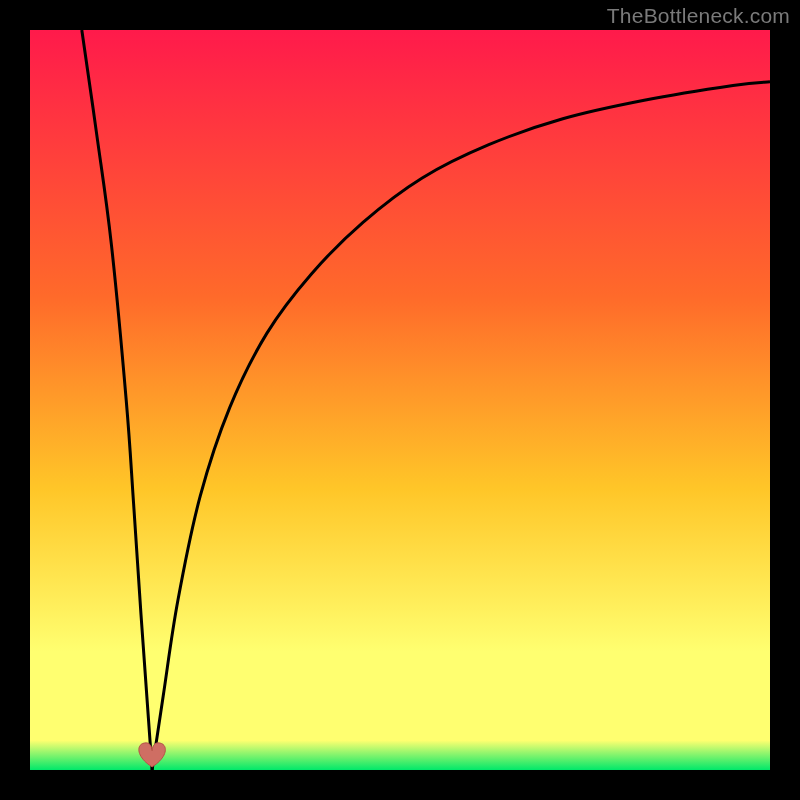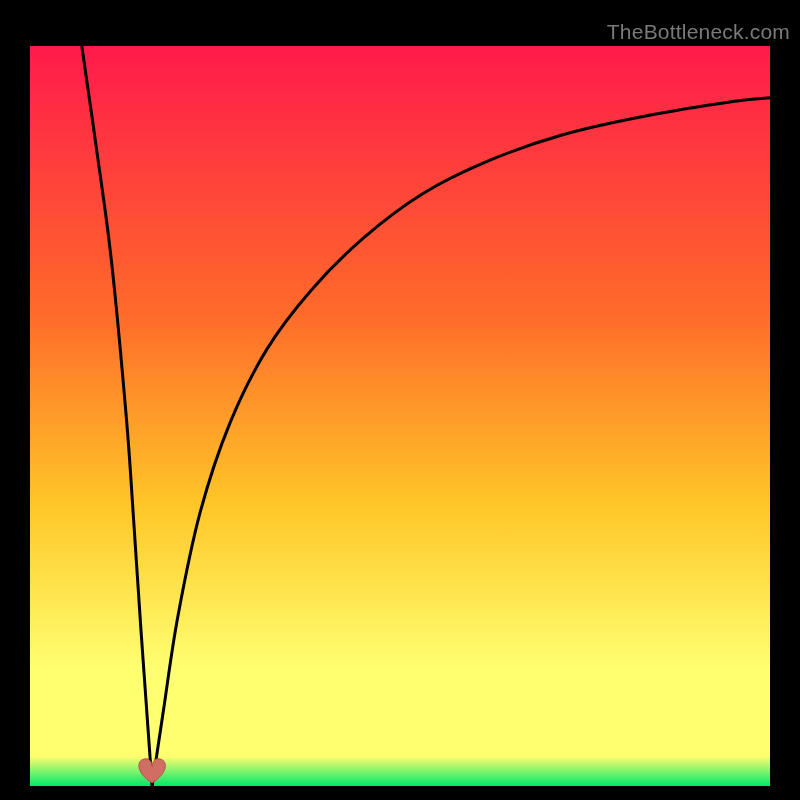--- a/index.html
+++ b/index.html
@@ -5,21 +5,21 @@
   html, body {
     margin: 0;
     padding: 0;
     width: 800px;
     height: 800px;
     background: #000;
     overflow: hidden;
   }
   .frame {
     position: absolute;
-    left: 0; top: 16px;
+    left: 0; top: 0;
     width: 800px;
     height: 664px;
     background: #000;
   }
   .plot {
     position: absolute;
     left: 30px;
     top: 30px;
     width: 740px;
     height: 740px;

